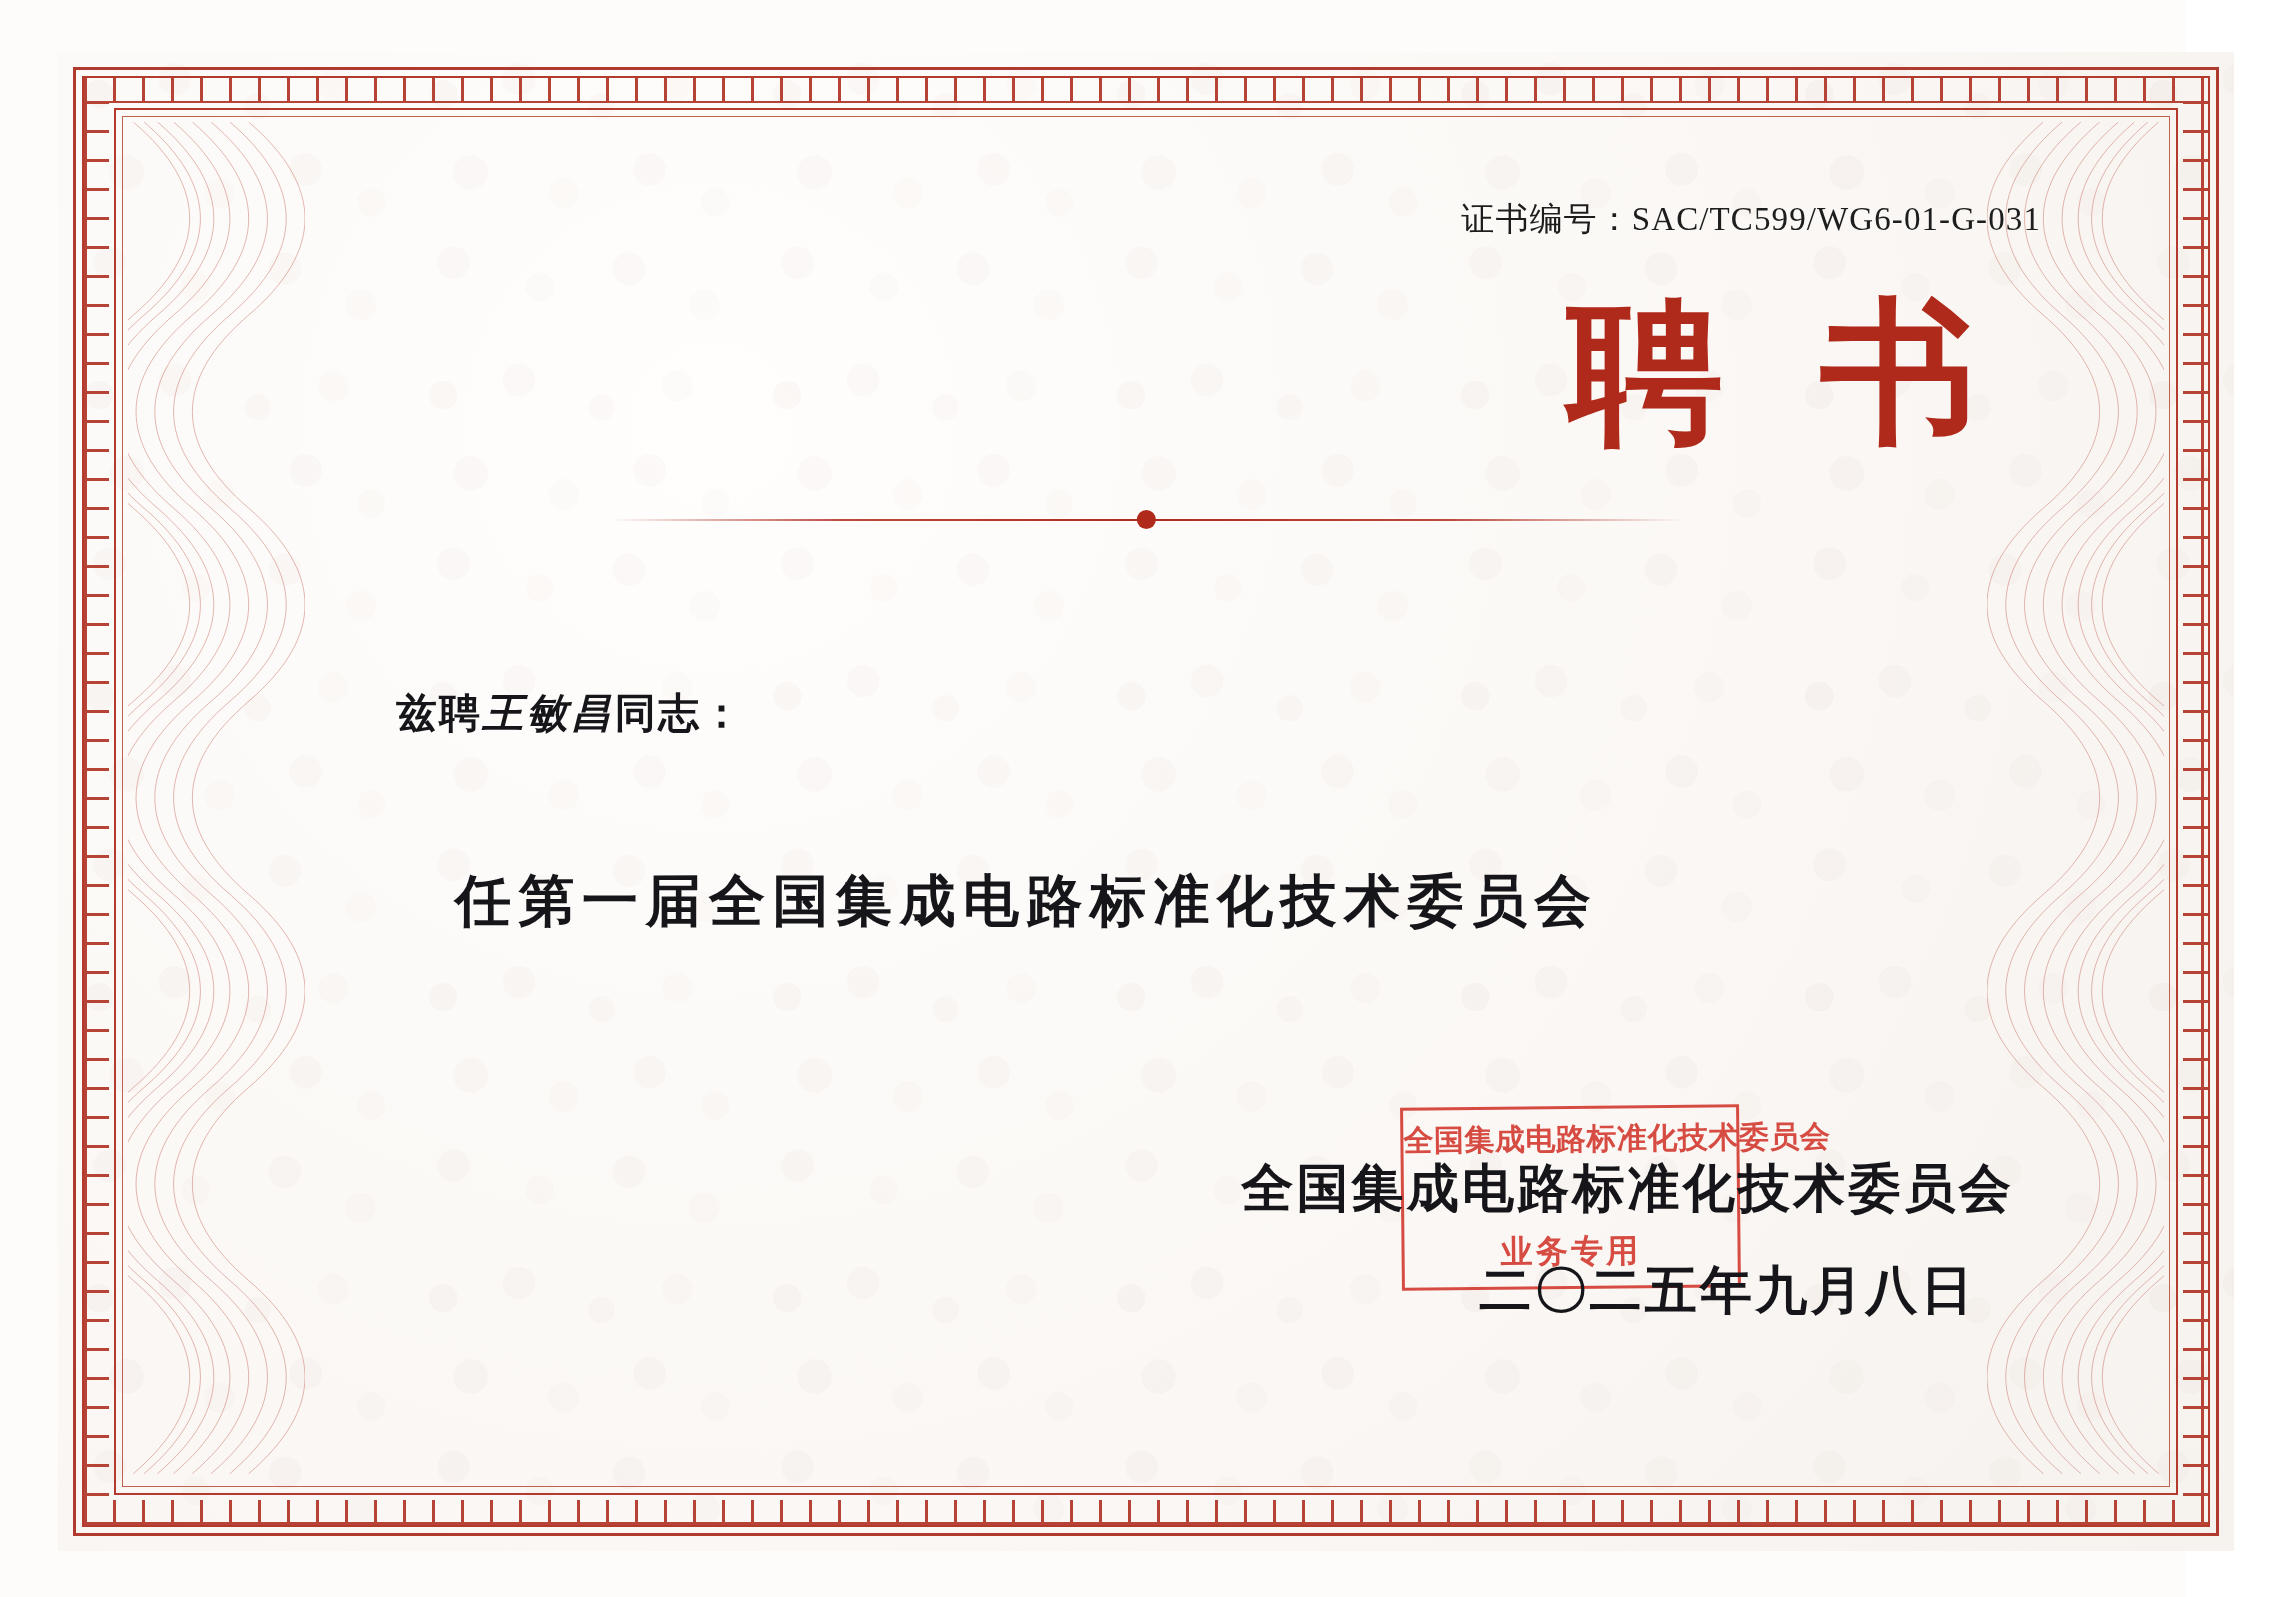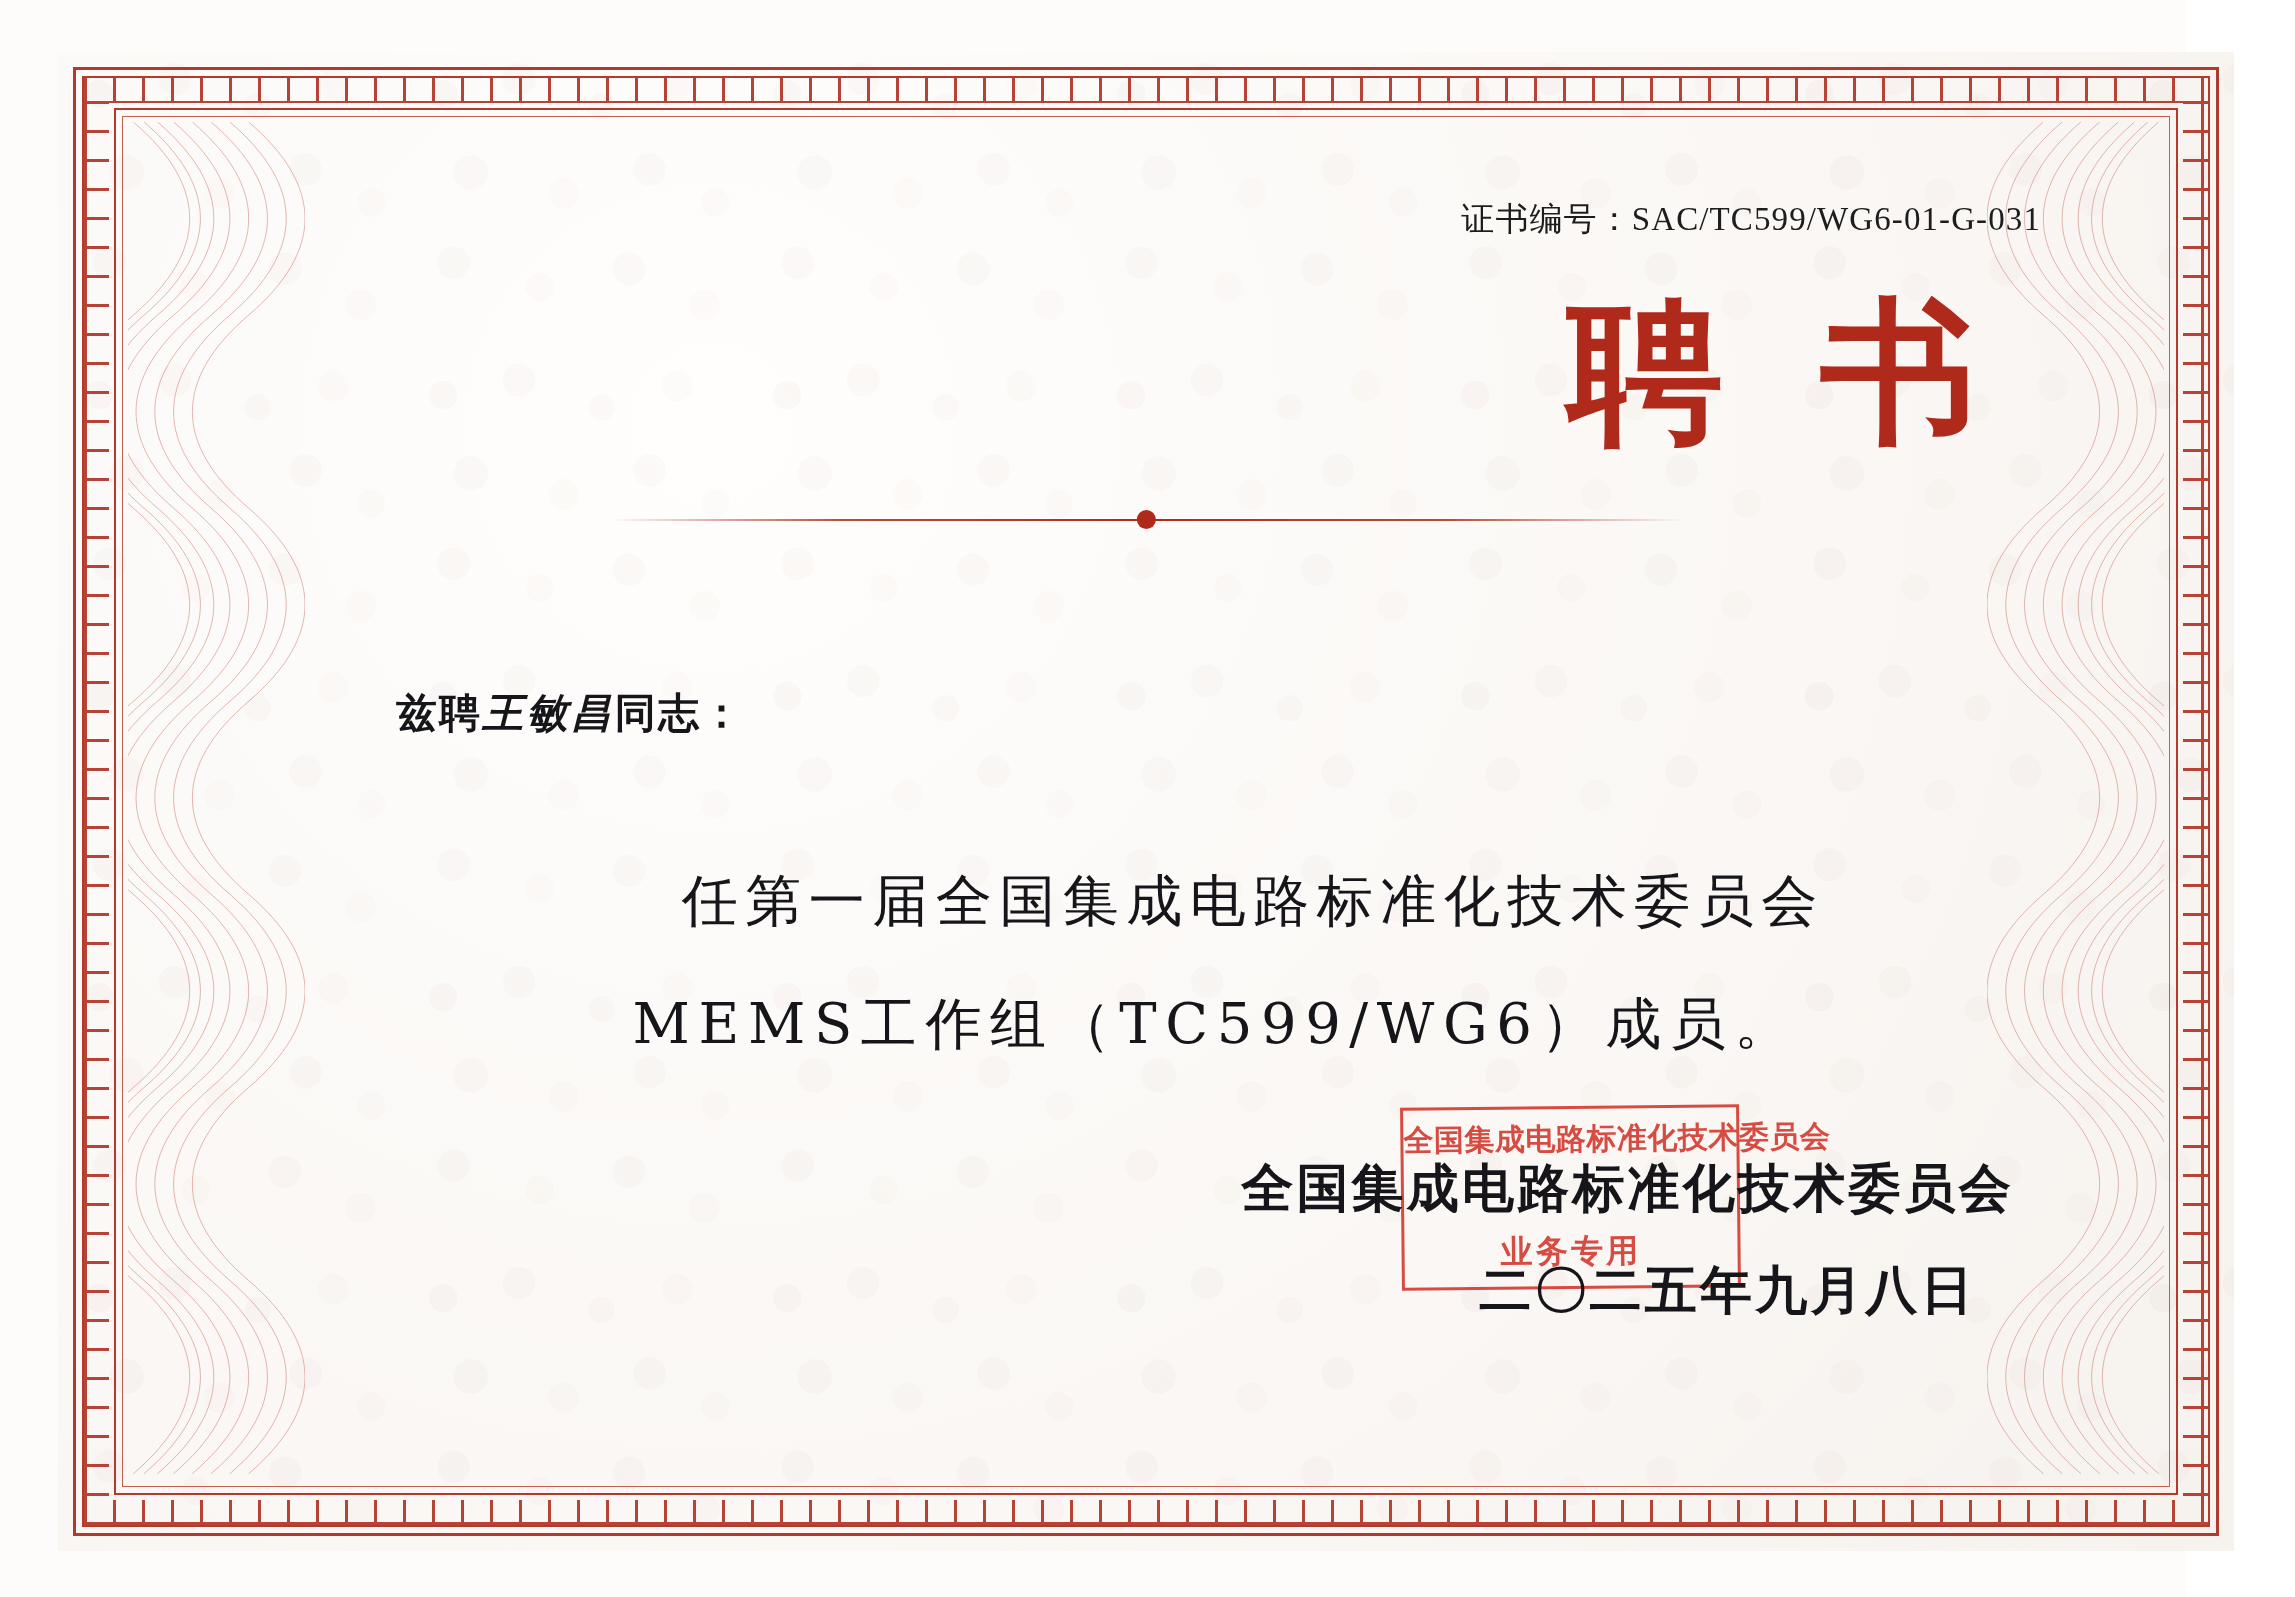--- a/index.html
+++ b/index.html
@@ -210,26 +210,25 @@
     font-weight: 700;
     font-style: italic;
     letter-spacing: 3.2px;
   }
 
   .body-line {
     position: absolute;
     left: 161px;
     right: 21.5px;
     font-family: "DejaVu Serif", serif;
-    font-weight: 400;
+    font-weight: 700;
     font-size: 56px;
     color: #16161a;
     letter-spacing: 7.5px;
     white-space: nowrap;
-    text-align: center;
   }
   .body-line.l1 { top: 731px; text-indent: 75px; }
   .body-line.l2 { top: 854px; letter-spacing: 8.6px; }
 
   .issuer {
     position: absolute;
     right: 59px;
     top: 1021px;
     font-family: "DejaVu Serif", serif;
     font-weight: 700;
@@ -339,21 +338,20 @@
       <div class="divider">
         <div class="bar"></div>
         <div class="dot"></div>
       </div>
 
       <div class="salutation">
         <span>兹聘</span><span class="name">王敏昌</span><span>同志：</span>
       </div>
 
       <div class="body-line l1">任第一届全国集成电路标准化技术委员会</div>
-      <div class="body-line l2">MEMS工作组（TC599/WG6）成员。</div>
 
       <div class="stamp">
         <div class="stamp-top">全国集成电路标准化技术委员会</div>
         <div class="stamp-bottom">业务专用</div>
       </div>
 
       <div class="issuer">全国集成电路标准化技术委员会</div>
       <div class="date">二〇二五年九月八日</div>
 
     </div>

